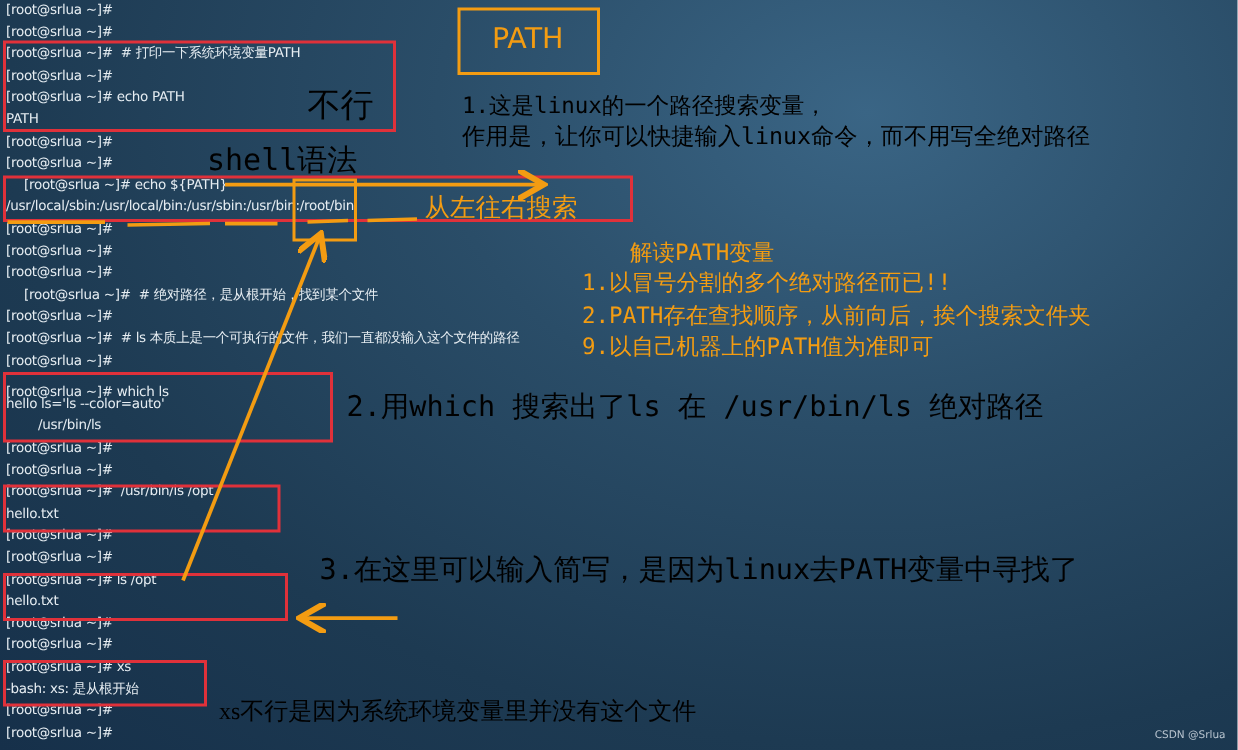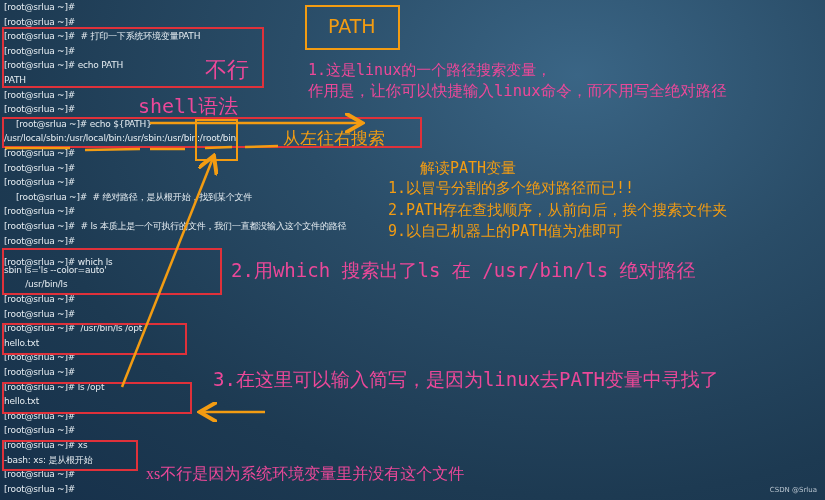--- a/index.html
+++ b/index.html
@@ -19,21 +19,21 @@
   .box {
     position:absolute; border:2px solid #e0313a; box-sizing:border-box;
   }
   .obox {
     position:absolute; border:2px solid #f39c12; box-sizing:border-box;
   }
   .anno {
     position:absolute; white-space:nowrap;
     font-family: "DejaVu Sans Mono", monospace;
   }
-  .red { color:#ec4899; }
+  .red { color:#000000; }
   .orange { color:#f39c12; }
   svg.overlay { position:absolute; left:0; top:0; }
   .watermark {
     position:absolute; right:8px; bottom:6px; font-size:7px; color:#b8c4cf;
     font-family: "DejaVu Sans", sans-serif;
   }
 </style>
 </head>
 <body>
 
@@ -49,21 +49,21 @@
     <div class="line" style="top: 116.8px; margin-left: 12px;">[root@srlua ~]# echo ${PATH}</div>
     <div class="line" style="top: 131.4px;">/usr/local/sbin:/usr/local/bin:/usr/sbin:/usr/bin:/root/bin</div>
     <div class="line" style="top: 146px;">[root@srlua ~]#</div>
     <div class="line" style="top: 160.6px;">[root@srlua ~]#</div>
     <div class="line" style="top: 175.2px;">[root@srlua ~]#</div>
     <div class="line" style="top: 189.8px; padding-left: 12px;">[root@srlua ~]#  # 绝对路径，是从根开始，找到某个文件</div>
     <div class="line" style="top: 204.4px;">[root@srlua ~]#</div>
     <div class="line" style="top: 219px;">[root@srlua ~]#  # ls 本质上是一个可执行的文件，我们一直都没输入这个文件的路径</div>
     <div class="line" style="top: 233.6px;">[root@srlua ~]#</div>
     <div class="line" style="top: 255px;">[root@srlua ~]# which ls</div>
-    <div class="line" style="top: 262.8px;">sbin ls='ls --color=auto'</div>
+    <div class="line" style="top: 262.8px;">hello ls='ls --color=auto'</div>
     <div class="line" style="top: 277.4px;">        /usr/bin/ls</div>
     <div class="line" style="top: 292px;">[root@srlua ~]#</div>
     <div class="line" style="top: 306.6px;">[root@srlua ~]#</div>
     <div class="line" style="top: 321.2px;">[root@srlua ~]#  /usr/bin/ls /opt</div>
     <div class="line" style="top: 335.8px;">hello.txt</div>
     <div class="line" style="top: 350.4px;">[root@srlua ~]#</div>
     <div class="line" style="top: 365px;">[root@srlua ~]#</div>
     <div class="line" style="top: 379.6px;">[root@srlua ~]# ls /opt</div>
     <div class="line" style="top: 394.2px;">hello.txt</div>
     <div class="line" style="top: 408.8px;">[root@srlua ~]#</div>

